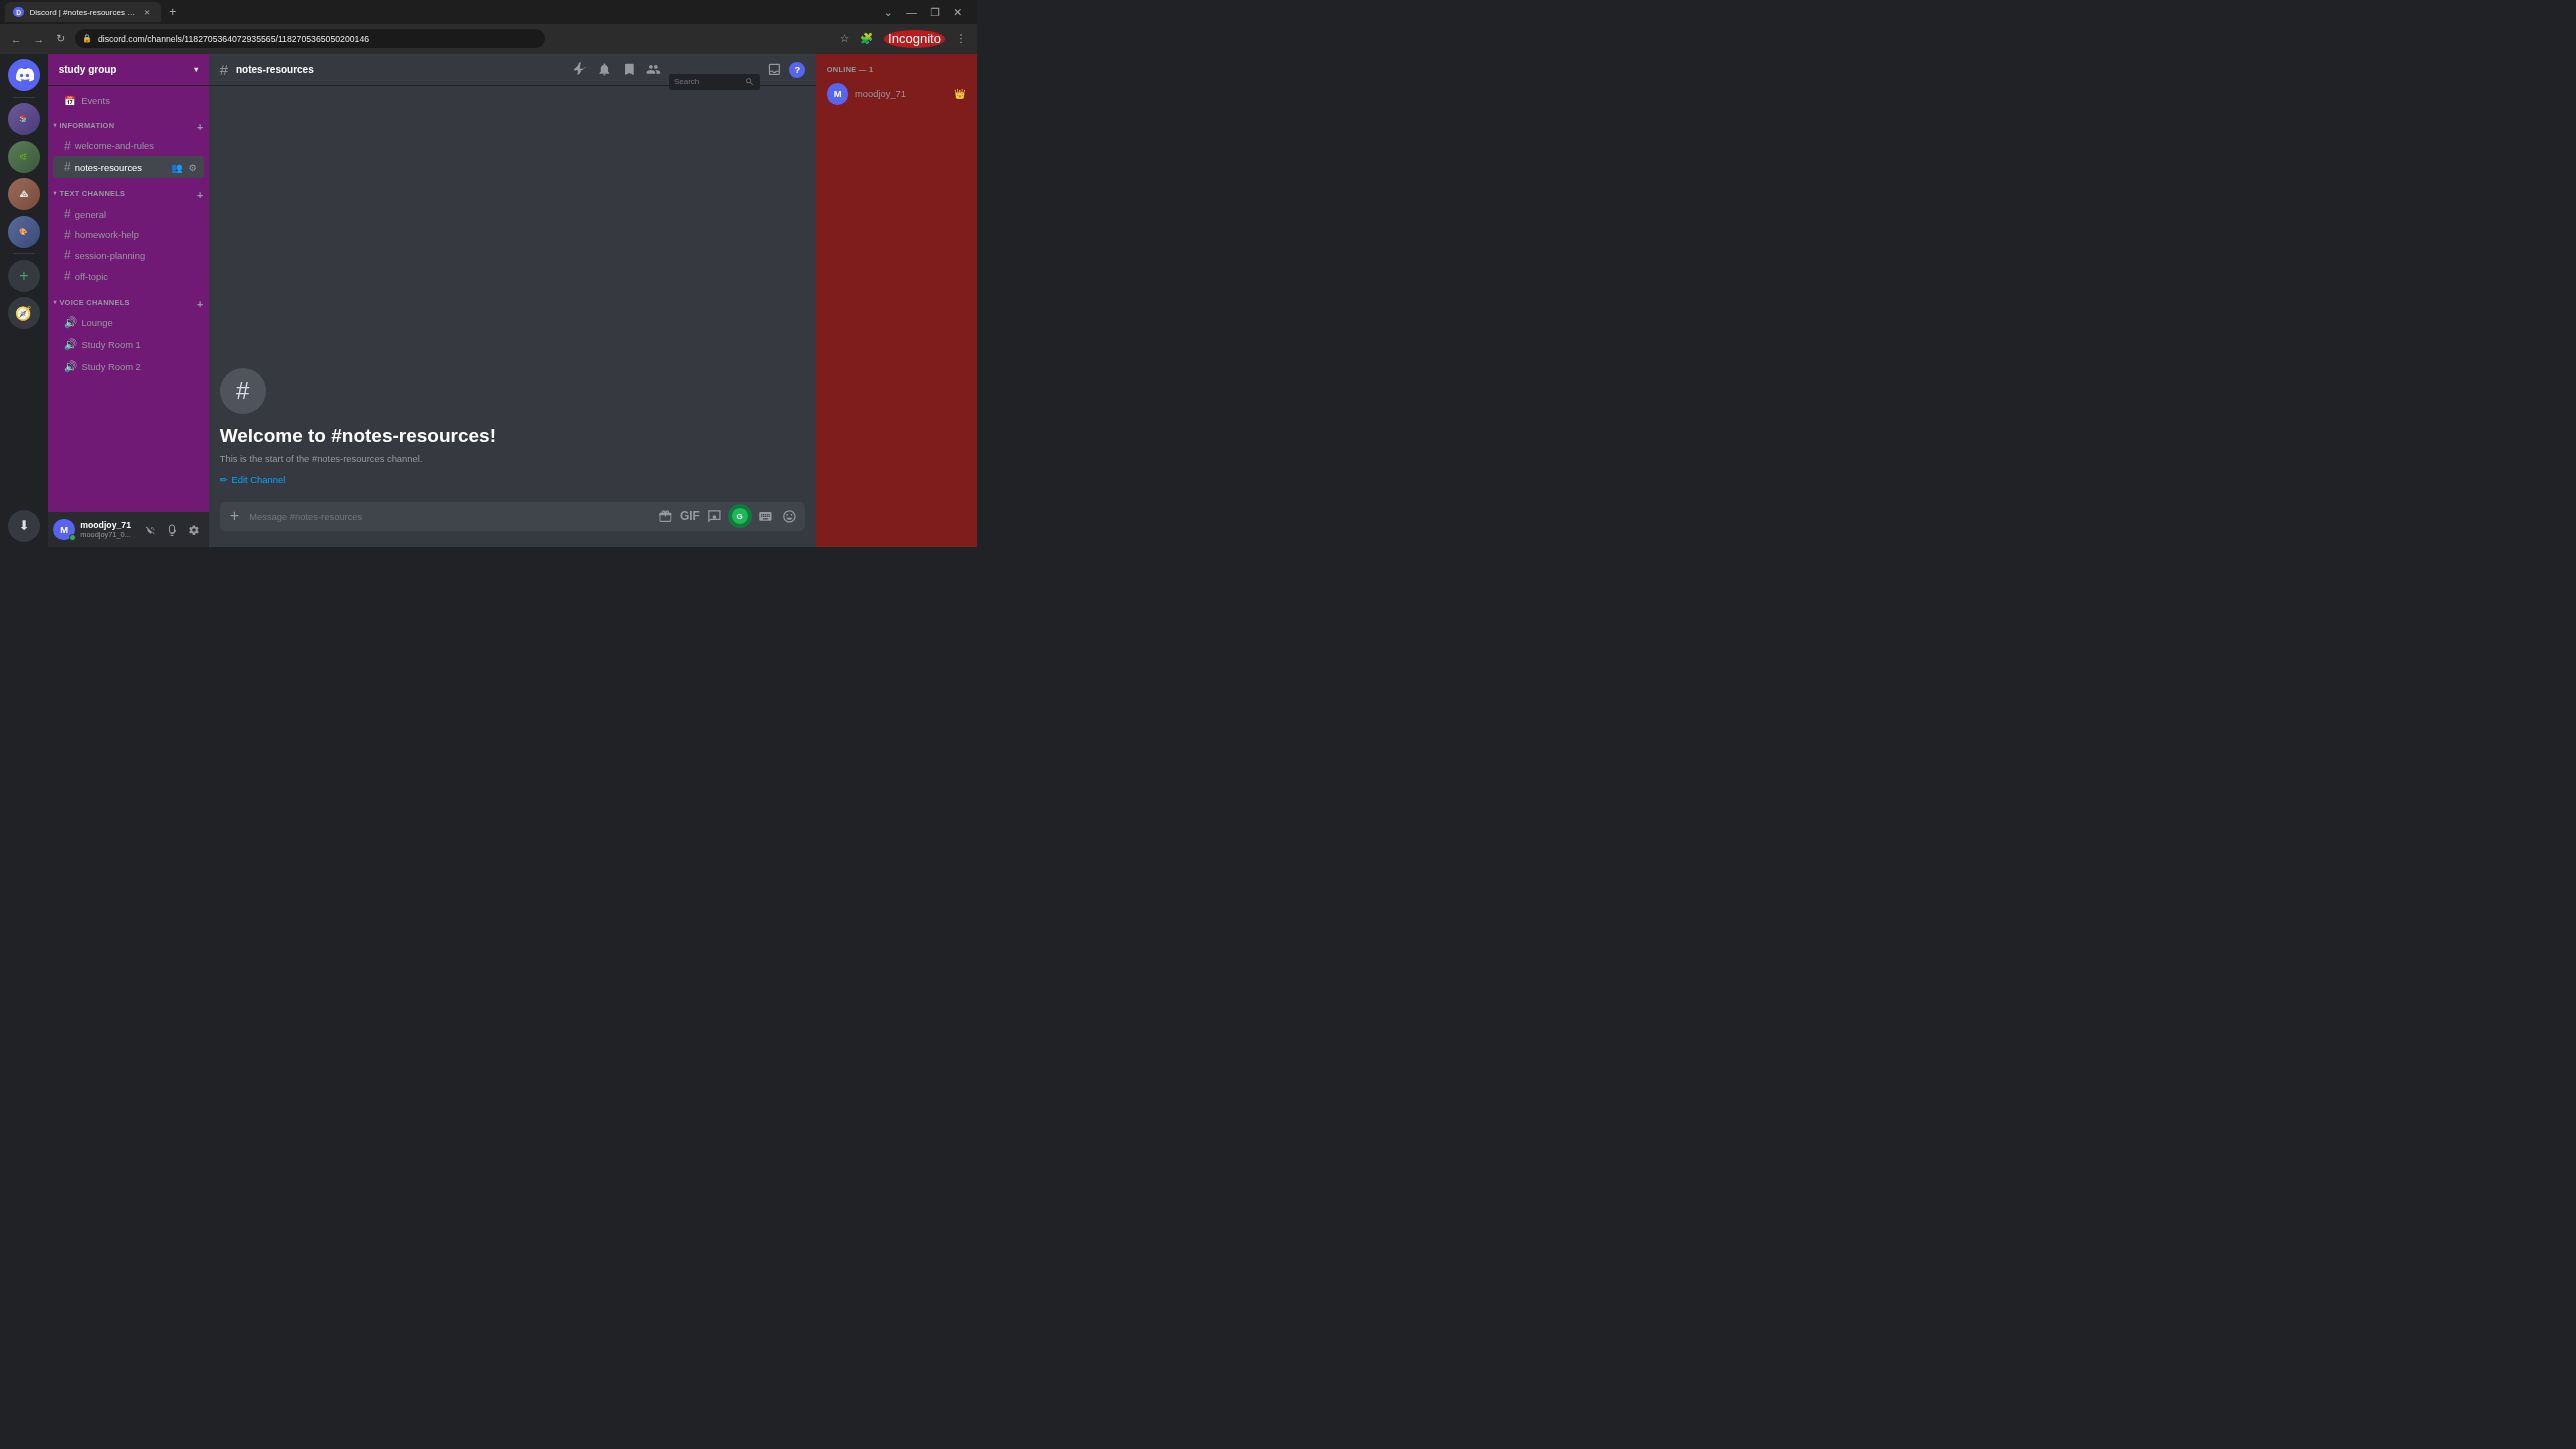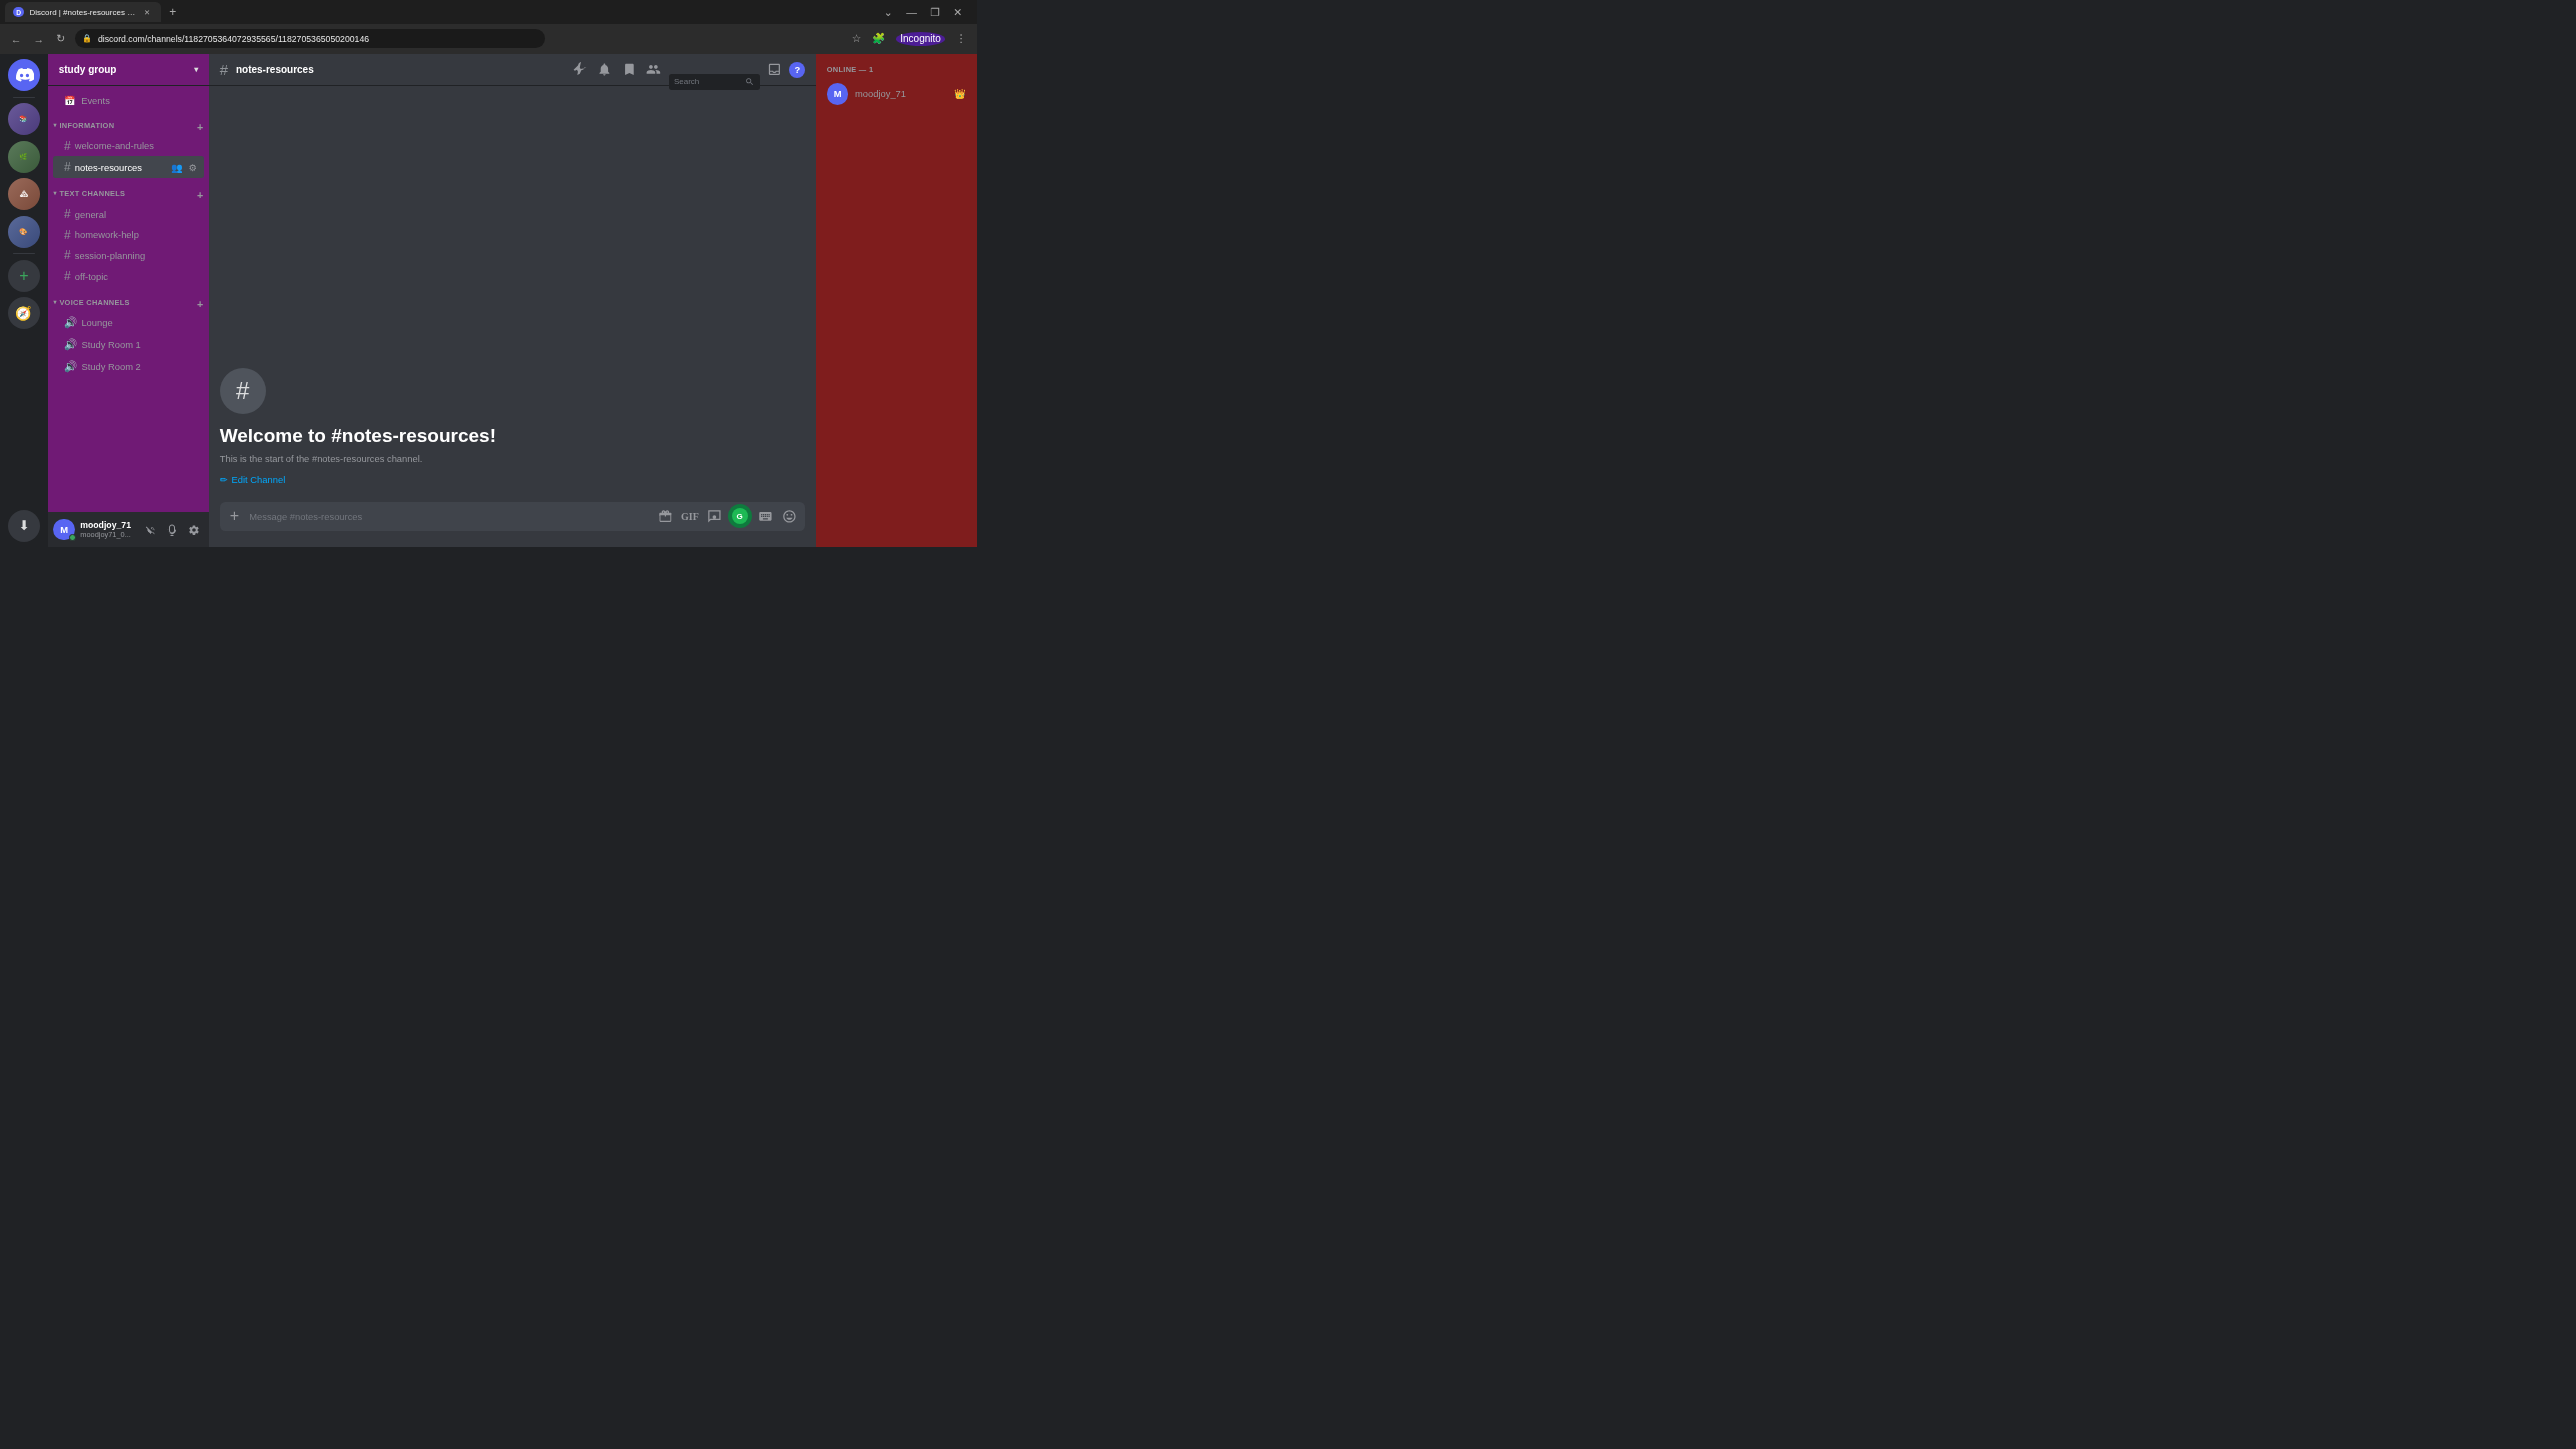--- a/index.html
+++ b/index.html
@@ -609,21 +609,21 @@
     <span class="nav-btn">→</span>
     <span class="nav-btn">↻</span>
     <div class="url-box">
       <span class="lock-icon">🔒</span>
       <span style="font-size:8.7px;color:#e8e8e8;">discord.com/channels/1182705364072935565/1182705365050200146</span>
     </div>
     <div class="address-actions">
       <span class="addr-action-btn">☆</span>
       <span class="addr-action-btn">🧩</span>
       <span class="addr-action-btn">
-        <span style="font-size:10px;background:#4c1d95;border-radius:50%;padding:1.3px 4px;color:#fff;">Incognito</span>
+        <span style="font-size:13px;background:#b91c1c;border-radius:50%;padding:1.3px 4px;color:#fff;">Incognito</span>
       </span>
       <span class="addr-action-btn">⋮</span>
     </div>
   </div>
 </div>
 
 <div class="discord-app">
 
   <div class="server-list">
     <div class="server-icon discord-home">
@@ -815,21 +815,21 @@
             <span style="font-size:16px;font-weight:300;line-height:1;">+</span>
           </div>
           <input class="message-input" type="text" placeholder="Message #notes-resources" style="">
           <div class="message-actions">
             <div class="msg-action-btn" title="Send a gift">
               <svg width="14.8" height="14.8" viewBox="0 0 24 24" fill="currentColor">
                 <path d="M20 6h-2.2c.1-.3.2-.6.2-1 0-1.7-1.3-3-3-3-1 0-1.9.5-2.4 1.2l-.6.8-.6-.8C10.9 2.5 10 2 9 2 7.3 2 6 3.3 6 5c0 .4.1.7.2 1H4c-1.1 0-2 .9-2 2v2c0 .5.2 1 .5 1.4V19c0 1.1.9 2 2 2h15c1.1 0 2-.9 2-2v-9.6c.3-.4.5-.9.5-1.4V8c0-1.1-.9-2-2-2zm-5-2c.6 0 1 .4 1 1s-.4 1-1 1-1-.4-1-1 .4-1 1-1zM9 4c.6 0 1 .4 1 1s-.4 1-1 1-1-.4-1-1 .4-1 1-1zm11 15H4v-9h7v2h2v-2h7v9zm0-11h-7V6h-2v2H4V8h16v2z"></path>
               </svg>
             </div>
             <div class="msg-action-btn" title="GIF">
-              <span style="font-size:10px;font-weight:700;color:#96989d;font-family:Liberation Serif, serif;">GIF</span>
+              <span style="font-size:12px;font-weight:700;color:#96989d;">GIF</span>
             </div>
             <div class="msg-action-btn" title="Send a sticker">
               <svg width="14.8" height="14.8" viewBox="0 0 24 24" fill="currentColor">
                 <path d="M15 13a3 3 0 01-3 3 3 3 0 01-3-3 3 3 0 013-3 3 3 0 013 3M2 2v20l4-4h16V2H2m18 14H5.17L4 17.17V4h16v12z"></path>
               </svg>
             </div>
 
             <div style="display:flex;align-items:center;gap:0;">
               <div style="width:24px;height:24px;background:#0f7a3e;border-radius:50%;display:flex;align-items:center;justify-content:center;position:relative;cursor:pointer;">
                 <div style="width:16px;height:16px;background:#1db954;border-radius:50%;display:flex;align-items:center;justify-content:center;font-size:8px;font-weight:900;color:#fff;">G</div>

